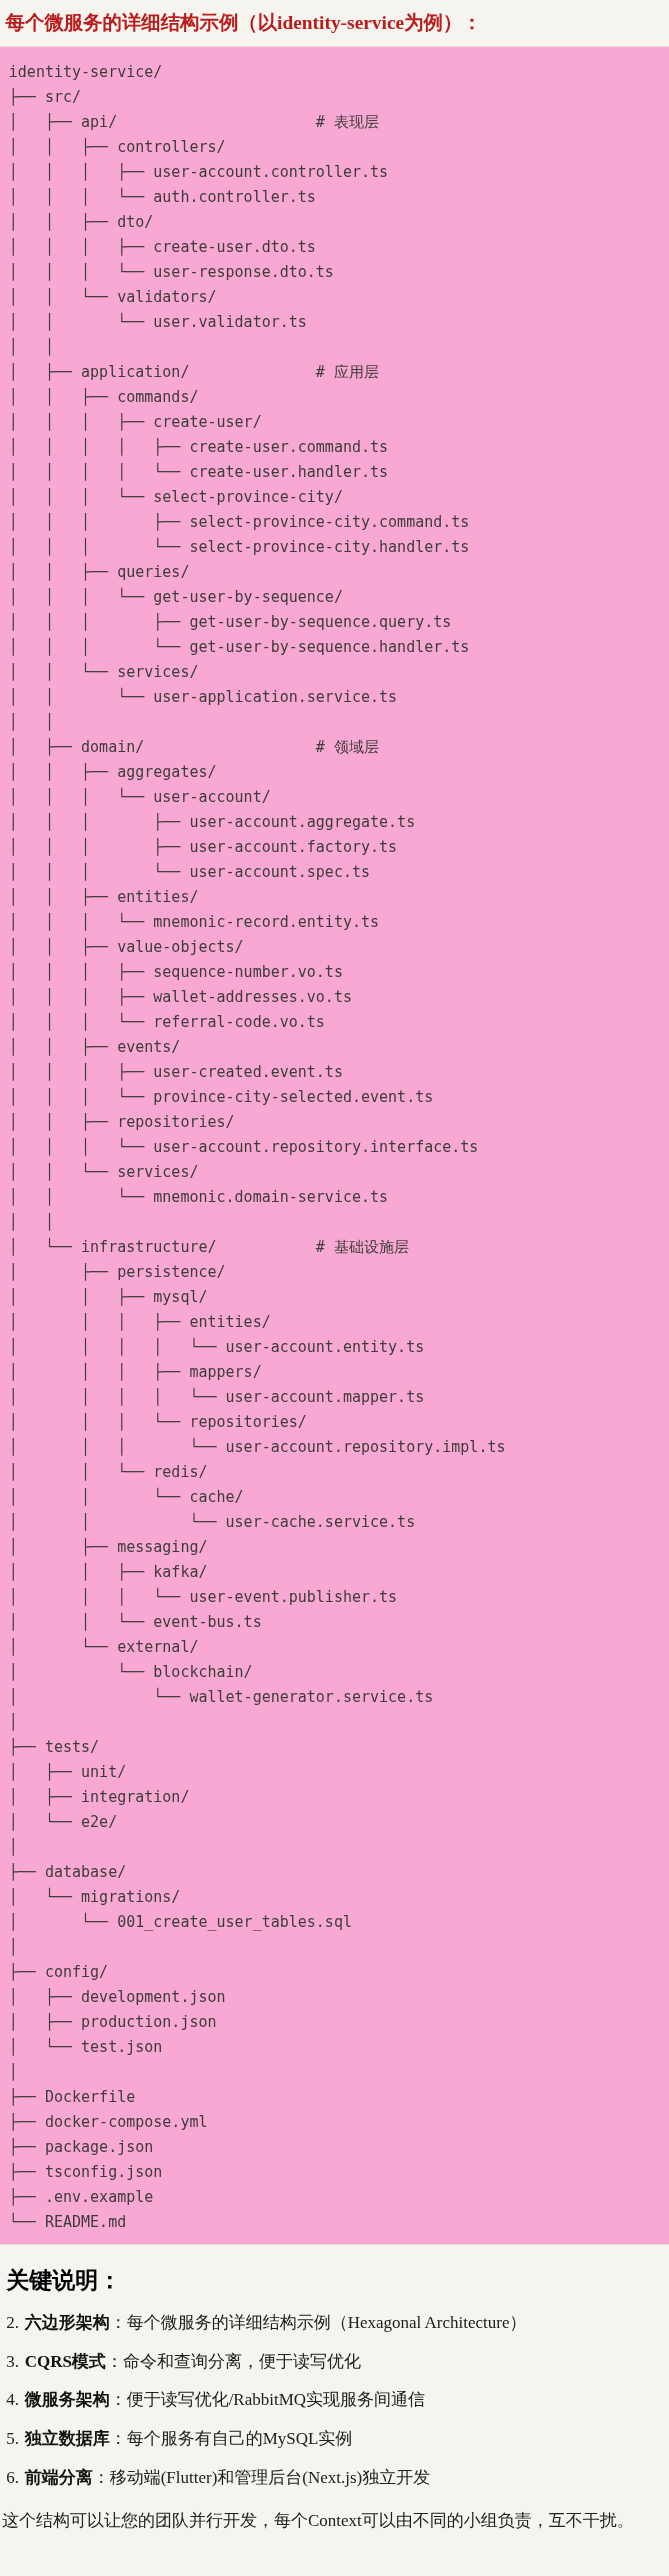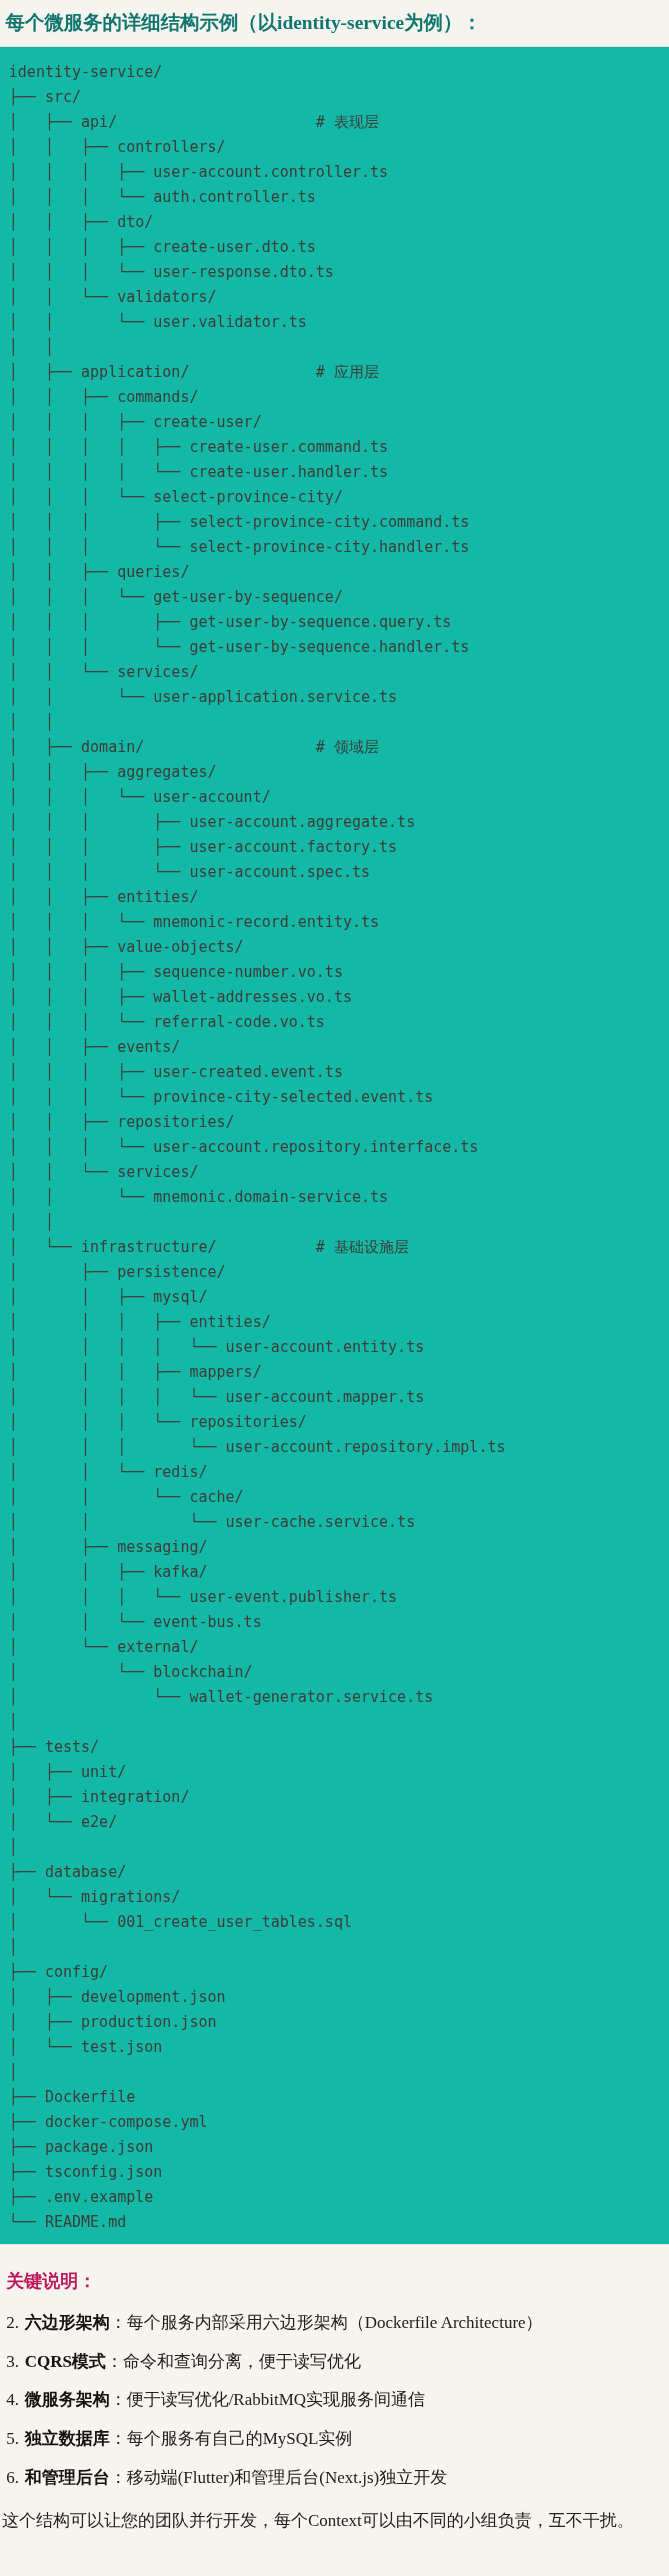--- a/index.html
+++ b/index.html
@@ -10,45 +10,45 @@
     color:#1d1c19;
     -webkit-font-smoothing:antialiased;
   }
   .page { width:669px; overflow:hidden; }
 
   .title {
     padding:9.4px 6.3px 8.8px 5.6px;
     font-size:19.4px;
     line-height:28px;
     font-weight:700;
-    color:#0f766e;
+    color:#b91c1c;
   }
 
   .code-block {
-    background:#14b8a6;
+    background:#f9a8d4;
     border-top:1.3px solid #e3e0d8;
     border-bottom:1.3px solid #e3e0d8;
     padding:12.5px 5px 9.4px 8.8px;
   }
   .code-block pre {
     margin:0;
     font-family:"DejaVu Sans Mono", monospace;
     font-size:15px;
     line-height:25px;
     color:#3d3d38;
     white-space:pre;
   }
 
   .notes { padding:22.5px 6.3px 0 6.3px; }
   .notes-heading {
     margin:0 0 16.3px 0;
-    font-size:18px;
+    font-size:23px;
     line-height:26px;
     font-weight:700;
-    color:#be185d;
+    color:#000000;
   }
   .note-item {
     font-size:17px;
     line-height:25px;
     margin:0 0 13.8px 0;
     color:#21201d;
   }
   .note-item .num { margin-right:5.6px; }
   .note-term { font-weight:700; color:#131210; }
   .summary {
@@ -156,37 +156,37 @@
 └── README.md</pre>
   </div>
 
   <div class="notes">
     <div class="notes-heading">关键说明：</div>
 
     <div>
 
 
         <div class="note-item">
-          <span class="num">2.</span><span class="note-term">六边形架构</span><span>：每个服务内部采用六边形架构（Dockerfile Architecture）</span>
+          <span class="num">2.</span><span class="note-term">六边形架构</span><span>：每个微服务的详细结构示例（Hexagonal Architecture）</span>
         </div>
 
         <div class="note-item">
           <span class="num">3.</span><span class="note-term">CQRS模式</span><span>：命令和查询分离，便于读写优化</span>
         </div>
 
         <div class="note-item">
           <span class="num">4.</span><span class="note-term">微服务架构</span><span>：便于读写优化/RabbitMQ实现服务间通信</span>
         </div>
 
         <div class="note-item">
           <span class="num">5.</span><span class="note-term">独立数据库</span><span>：每个服务有自己的MySQL实例</span>
         </div>
 
         <div class="note-item">
-          <span class="num">6.</span><span class="note-term">和管理后台</span><span>：移动端(Flutter)和管理后台(Next.js)独立开发</span>
+          <span class="num">6.</span><span class="note-term">前端分离</span><span>：移动端(Flutter)和管理后台(Next.js)独立开发</span>
         </div>
       </div>
 
     <div class="summary">这个结构可以让您的团队并行开发，每个Context可以由不同的小组负责，互不干扰。</div>
   </div>
 
 </div>
 
 
 </body></html>

